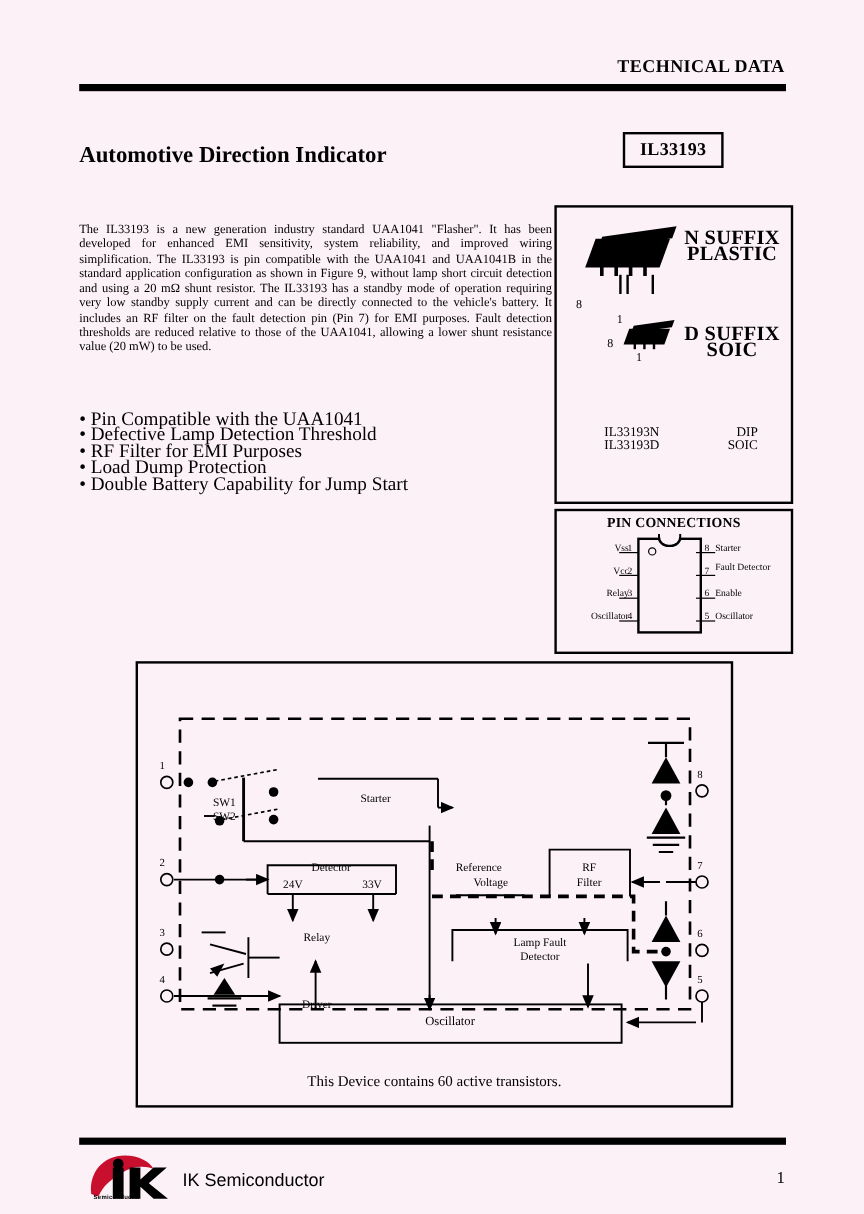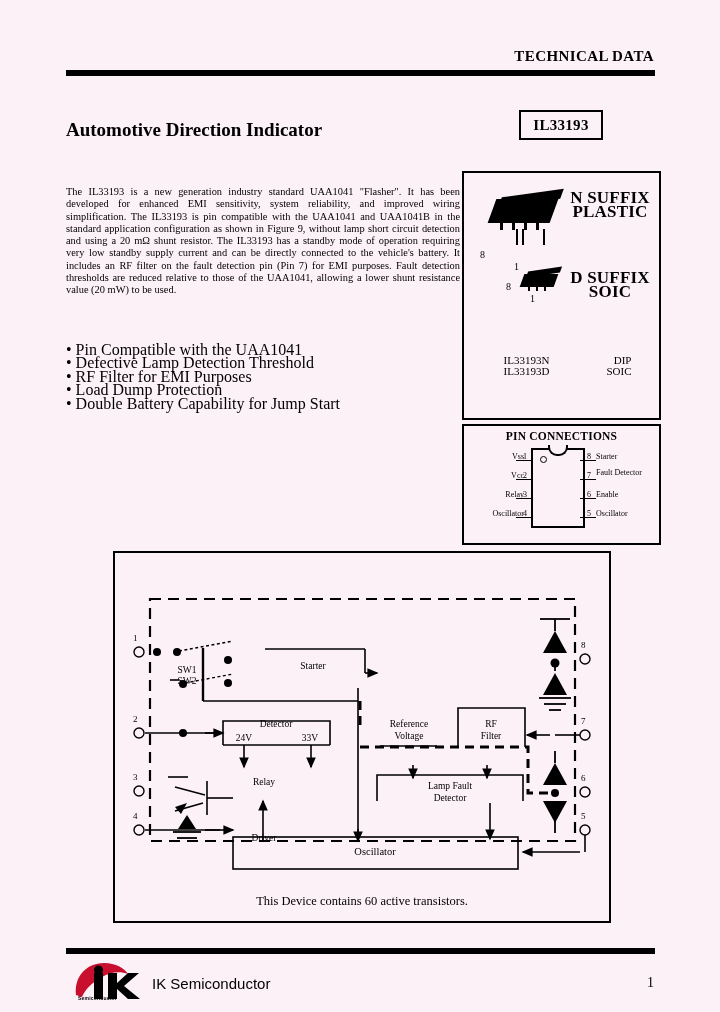--- a/index.html
+++ b/index.html
@@ -611,21 +611,21 @@
 
     <div class="bd-lbl" style="left:163px; top:108px; width:70px;">Starter</div>
 
     <div class="bd-lbl" style="left:124px; top:166px; width:74px;">Detector</div>
     <div class="bd-lbl" style="left:112px; top:180px; width:34px;">24V</div>
     <div class="bd-lbl" style="left:178px; top:180px; width:34px;">33V</div>
 
     <div class="bd-lbl" style="left:120px; top:224px; width:58px;">Relay</div>
     <div class="bd-lbl" style="left:120px; top:236px; width:58px;margin-top:44px;">Driver</div>
 
-    <div class="bd-lbl" style="left:260px; top:166px; width:68px;">Reference</div>
+    <div class="bd-lbl" style="left:250px; top:166px; width:68px;">Reference</div>
     <div class="bd-lbl" style="left:260px; top:178px; width:68px;">Voltage</div>
 
     <div class="bd-lbl" style="left:348px; top:166px; width:56px;">RF</div>
     <div class="bd-lbl" style="left:348px; top:178px; width:56px;">Filter</div>
 
     <div class="bd-lbl" style="left:280px; top:228px; width:110px;">Lamp Fault</div>
     <div class="bd-lbl" style="left:280px; top:240px; width:110px;">Detector</div>
 
     <div class="bd-lbl" style="left:205px; top:293px; width:110px; font-size:10.5px;">Oscillator</div>
 

